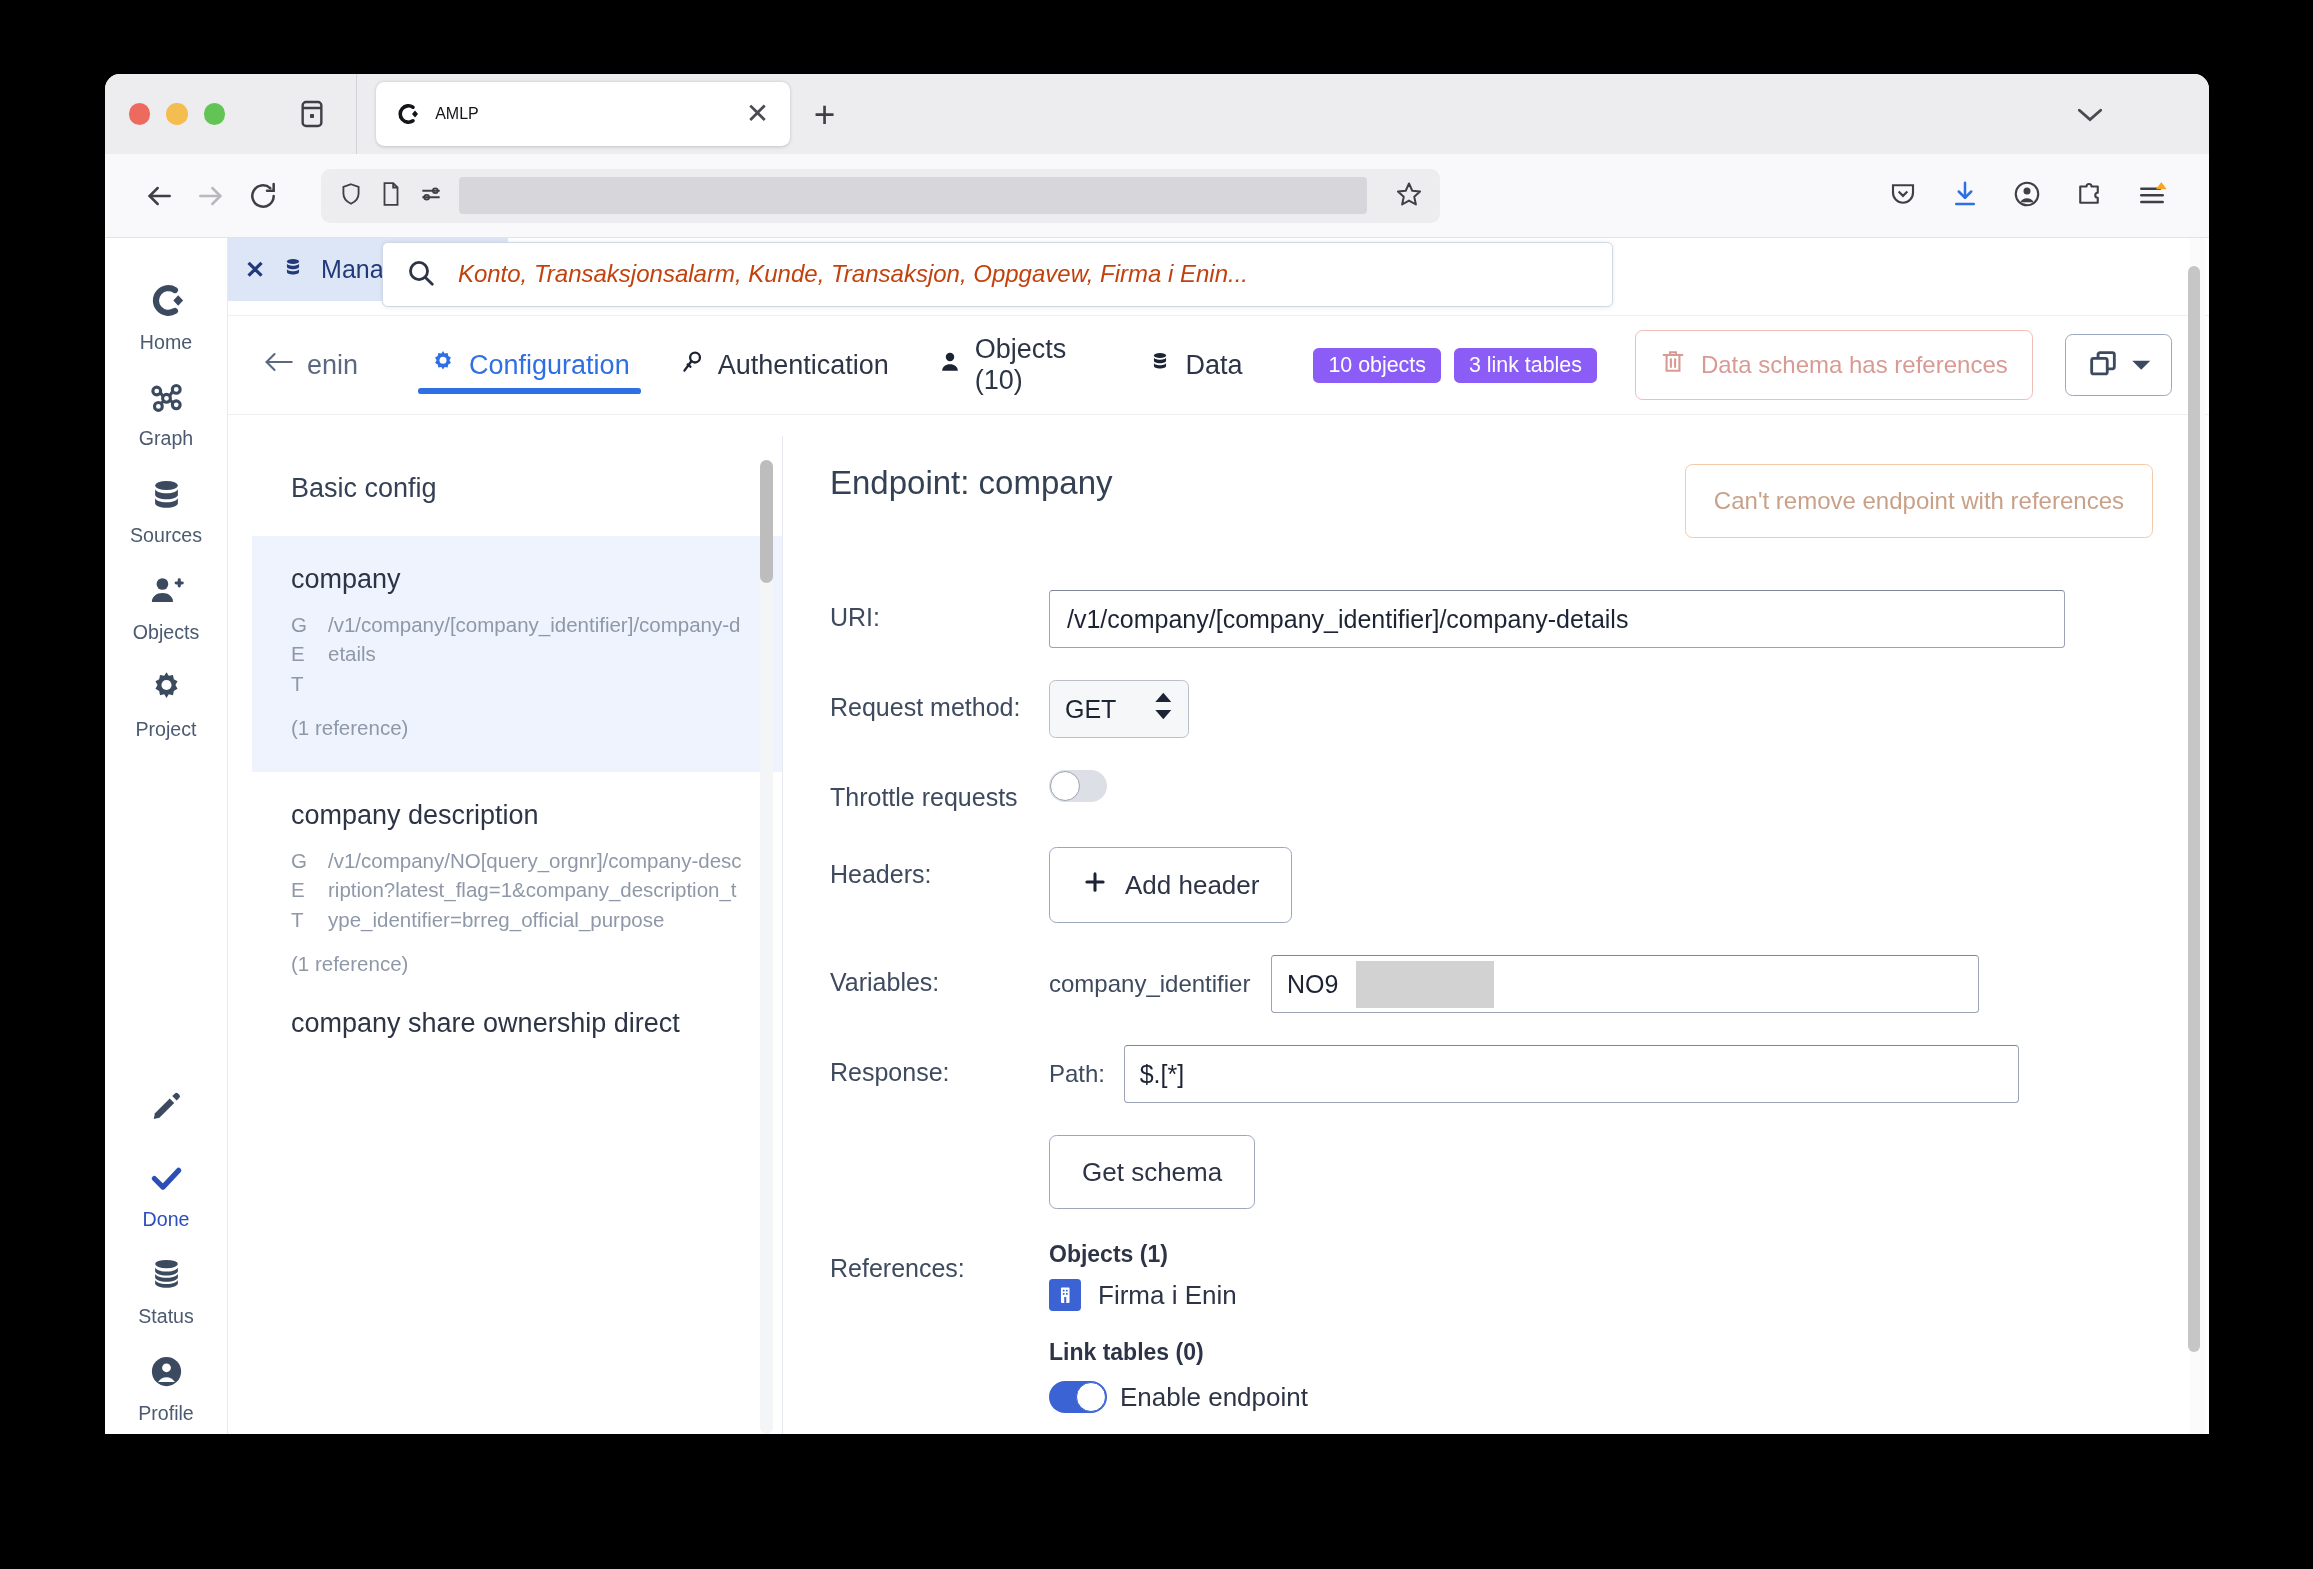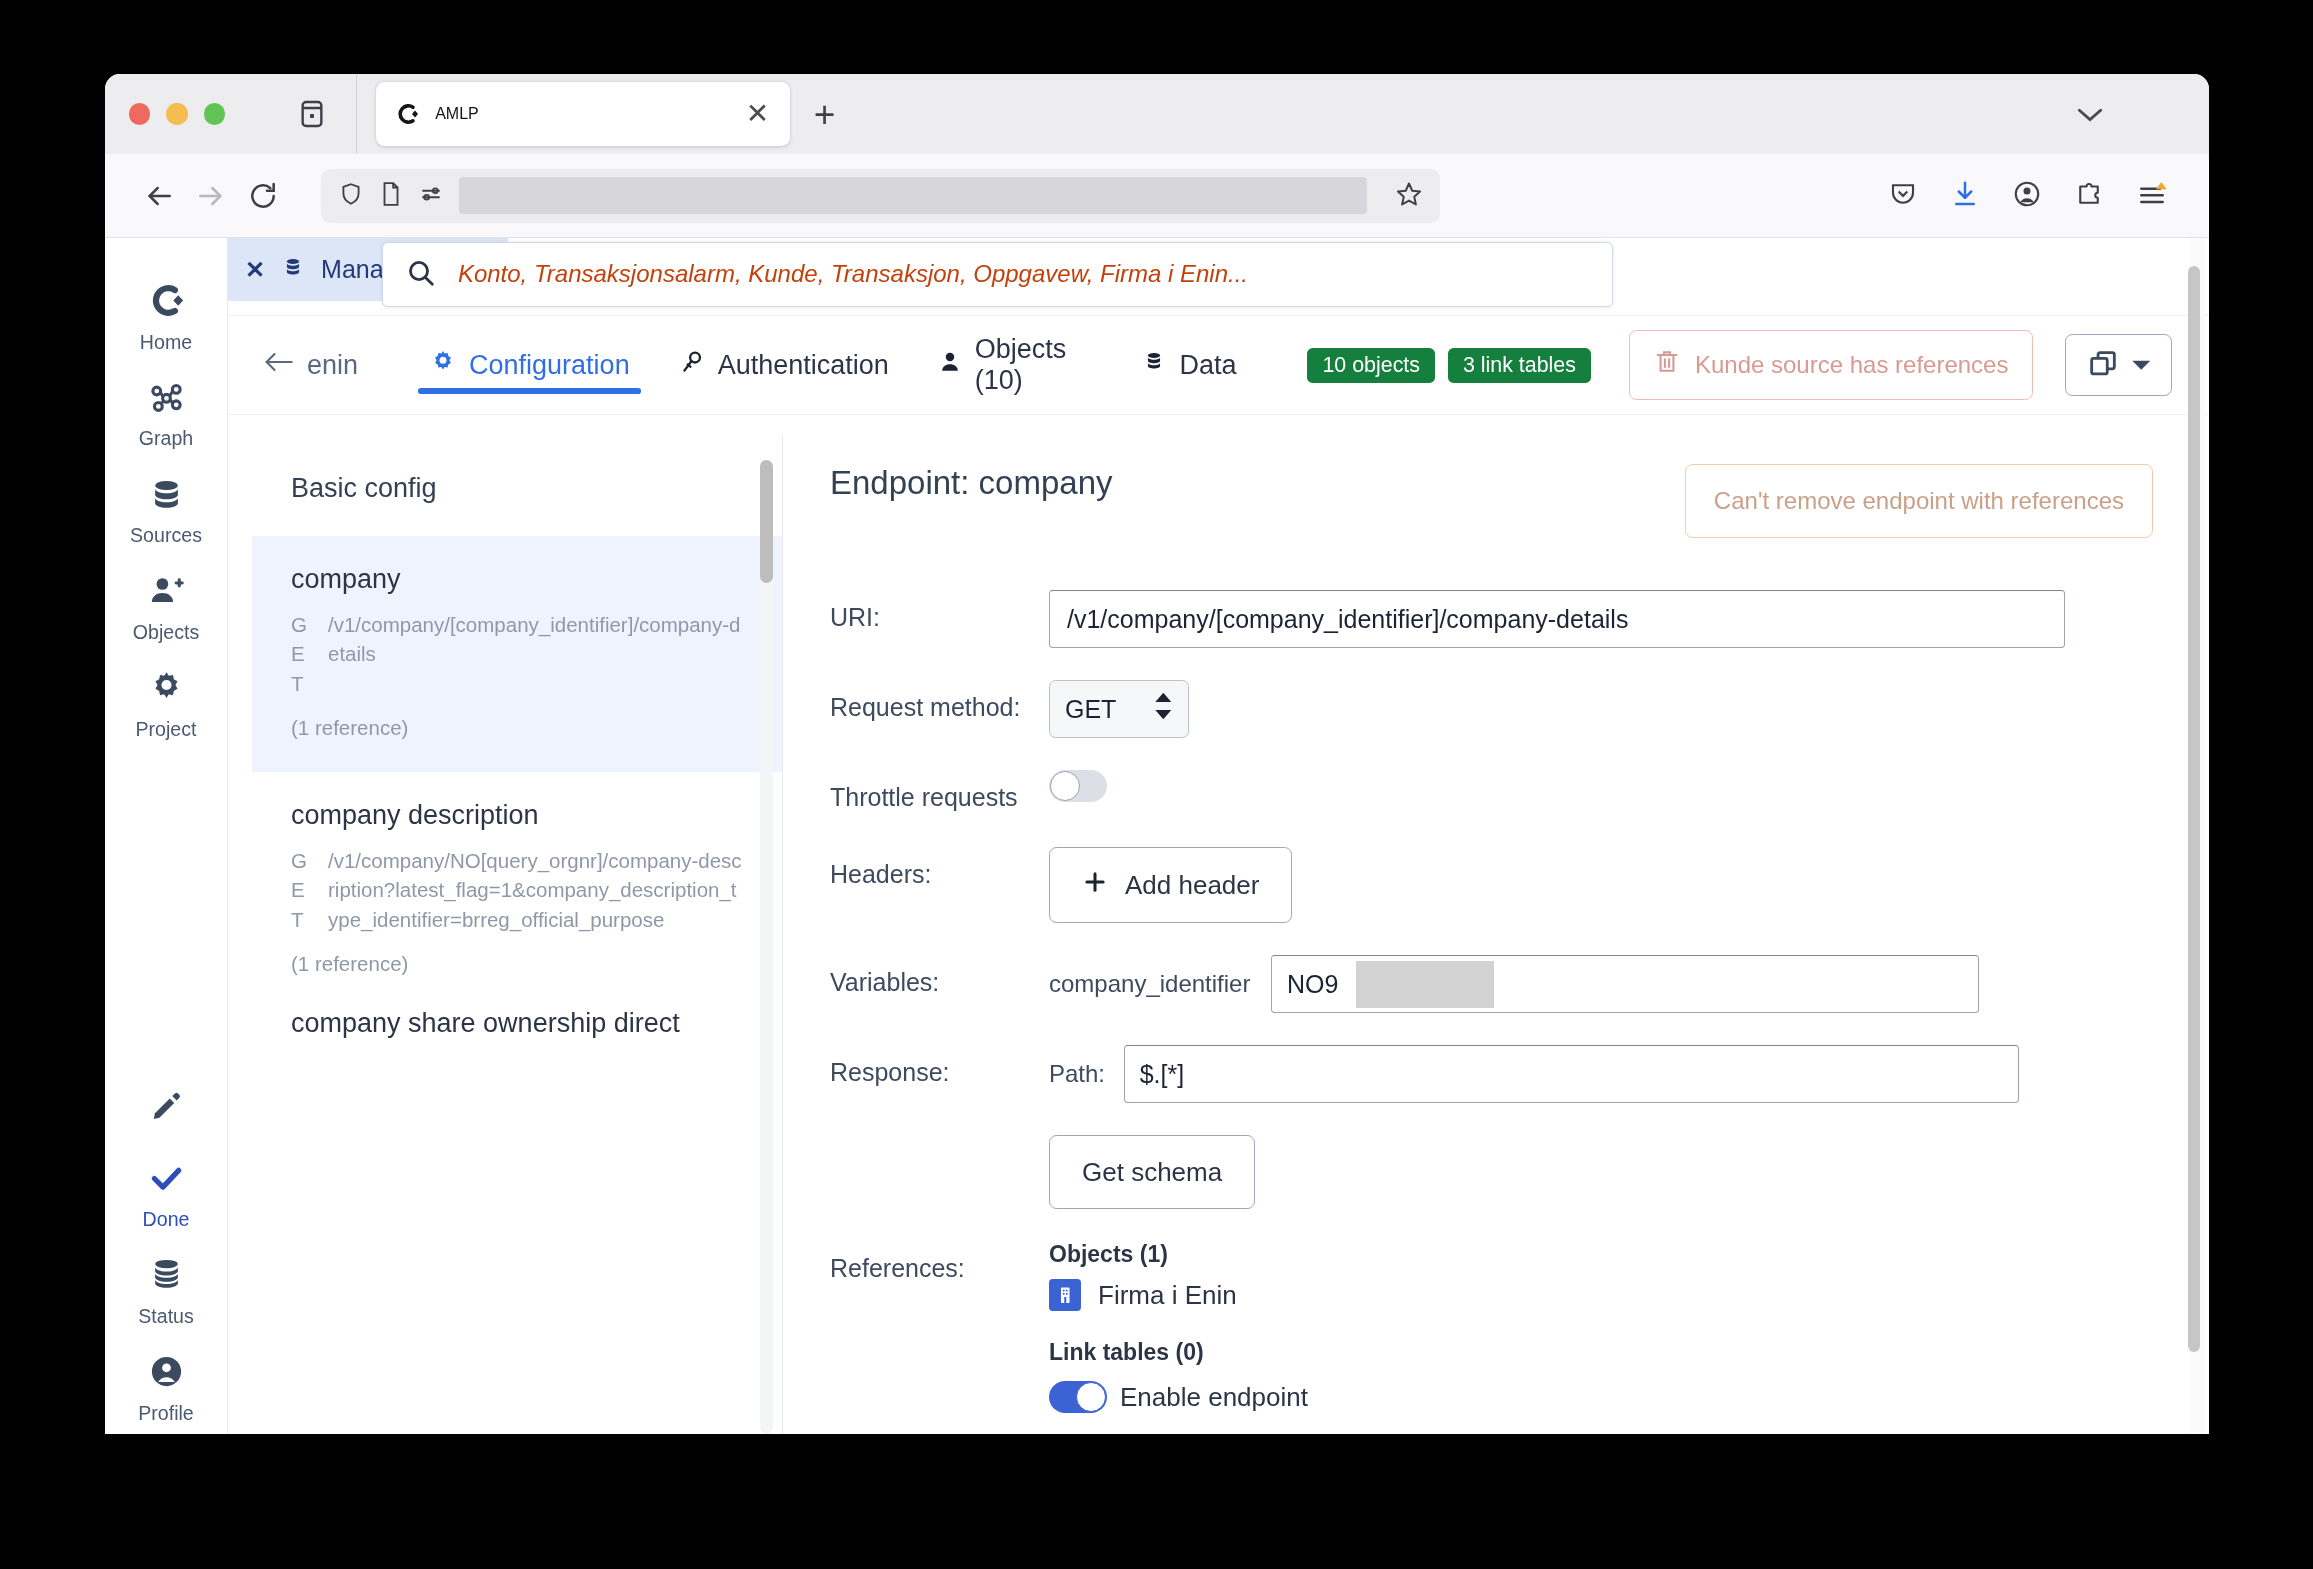--- a/index.html
+++ b/index.html
@@ -143,21 +143,21 @@
     padding: 0 24px; height: 99px;
     font-size: 27px; color: #2c3446;
   }
   .vtab.active { color: #2f6fe4; }
   .vtab.active::after {
     content: ""; position: absolute; left: 13px; right: 13px; bottom: 20.5px;
     height: 5.6px; background: #2f6fe4; border-radius: 2.8px;
   }
   .pills { display: flex; align-items: center; gap: 13px; margin-left: 39px; }
   .pill {
-    background: #15803d; color: #fff;
+    background: #8b5cf6; color: #fff;
     font-size: 21.4px; border-radius: 5.6px;
     padding: 5px 15px; white-space: nowrap;
   }
   .danger-btn {
     margin-left: 30px;
     border: 0.9px solid #f0bcb6; border-radius: 7.5px;
     color: #d89a93; font-size: 24px;
     padding: 17px 24px;
     display: flex; align-items: center; gap: 15px; white-space: nowrap;
   }
@@ -589,21 +589,21 @@
         <div class="danger-btn">
           <span>
             <svg width="26" height="28" viewBox="0 0 22 24" fill="none" stroke="#d89a93" stroke-width="1.8" stroke-linecap="round">
               <line x1="3" y1="6" x2="19" y2="6"></line>
               <path d="M5.5 6v13.5h11V6"></path>
               <path d="M8.5 6V3.6h5V6"></path>
               <line x1="9.2" y1="9.6" x2="9.2" y2="16.2"></line>
                 <line x1="12.8" y1="9.6" x2="12.8" y2="16.2"></line>
             </svg>
           </span>
-          <span>Kunde source has references</span>
+          <span>Data schema has references</span>
         </div>
 
         <div class="icon-btn">
           <span>
             <svg width="34" height="34" viewBox="0 0 24 24" fill="none" stroke="#3c4a60" stroke-width="2" stroke-linejoin="round">
               <rect x="4" y="8" width="11" height="11" rx="1.4"></rect>
               <path d="M8.5 8V5.4A1.4 1.4 0 0 1 9.9 4H18.6A1.4 1.4 0 0 1 20 5.4V14a1.4 1.4 0 0 1-1.4 1.4H15.5"></path>
             </svg>
           </span>
           <span>

